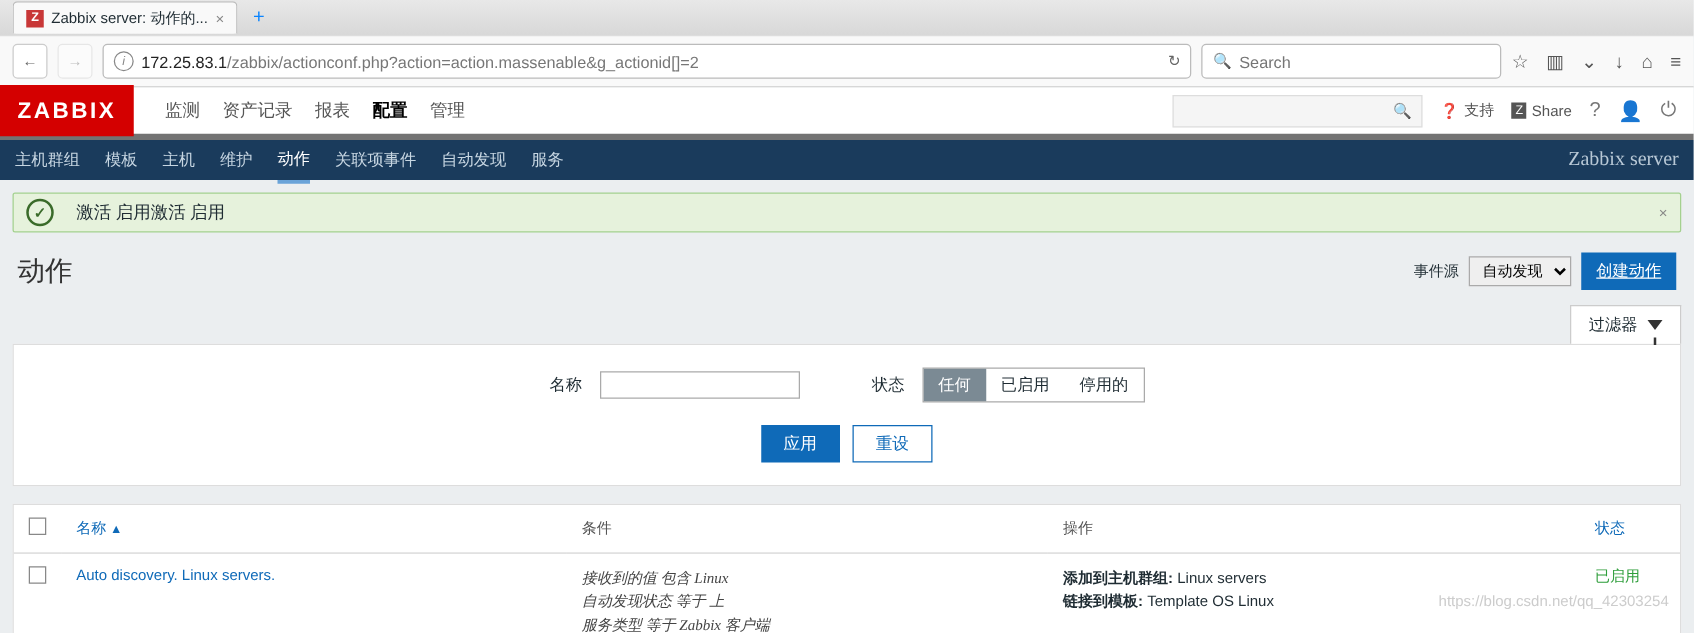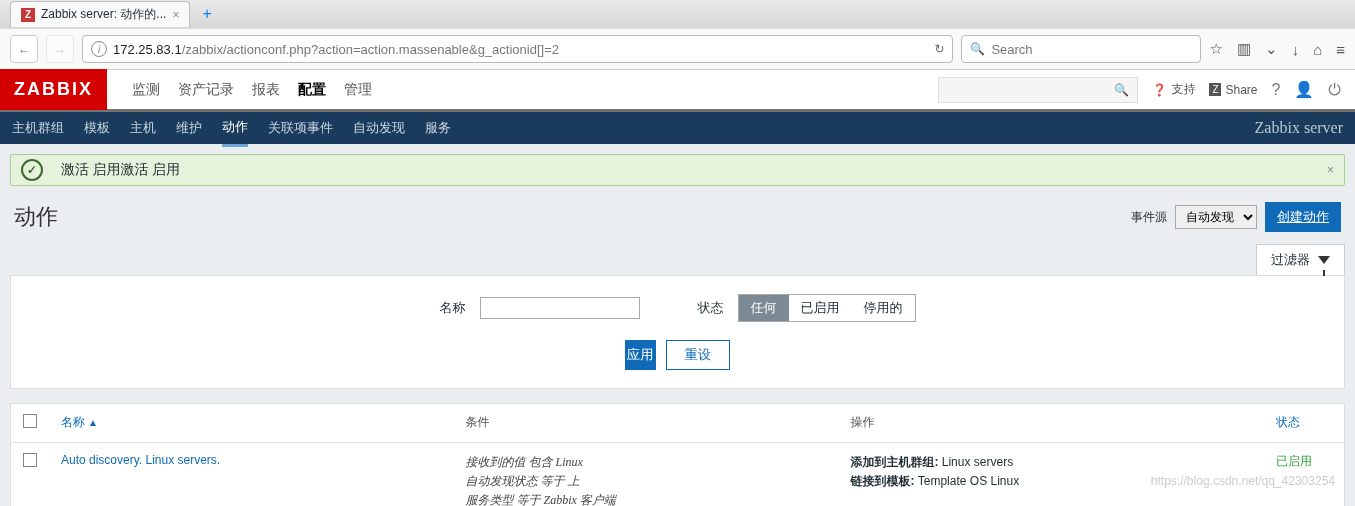--- a/index.html
+++ b/index.html
@@ -16,21 +16,21 @@
 .url-bar { flex:1; display:flex; align-items:center; border:1px solid #bbb; border-radius:4px; height:28px; padding:0 8px; background:#fff; gap:6px; }
 .url-bar .info { width:16px; height:16px; border:1px solid #888; border-radius:50%; display:flex; align-items:center; justify-content:center; font-size:10px; color:#888; font-style:italic; }
 .url-text { flex:1; color:#777; font-size:13px; }
 .url-text .host { color:#222; }
 .reload { color:#666; cursor:pointer; }
 .search-bar { width:240px; display:flex; align-items:center; border:1px solid #bbb; border-radius:4px; height:28px; padding:0 8px; background:#fff; gap:6px; }
 .search-bar input { border:none; outline:none; flex:1; font-size:13px; color:#0369a1; }
 .toolbar-icons { display:flex; gap:14px; align-items:center; color:#555; }
 .toolbar-icons span { cursor:pointer; font-size:15px; }
 
-.zbx-header { background:#fff; display:flex; align-items:center; height:42px; border-bottom:3px solid #737373; }
+.zbx-header { background:#fff; display:flex; align-items:center; height:42px; border-bottom:5px solid #737373; }
 .zbx-logo { background:#d40000; color:#fff; font-weight:bold; font-size:18px; letter-spacing:2px; padding:10px 14px; font-family: Arial; }
 .zbx-menu { display:flex; gap:18px; margin-left:25px; font-size:14px; color:#555; }
 .zbx-menu span { cursor:pointer; font-family: "Kaiti","STKaiti",serif; }
 .zbx-menu span.active { color:#000; font-weight:bold; }
 .zbx-header-right { margin-left:auto; display:flex; align-items:center; gap:14px; padding-right:14px; }
 .zbx-search { border:1px solid #ddd; height:26px; width:200px; display:flex; align-items:center; justify-content:flex-end; padding:0 8px; color:#999; background:#f5f5f5; }
 .hdr-link { color:#555; font-size:12px; display:flex; align-items:center; gap:4px; cursor:pointer; }
 .hdr-icon { color:#777; font-size:16px; cursor:pointer; }
 
 .zbx-subnav { background:#1a3b5c; color:#c7d6e2; display:flex; align-items:center; height:32px; padding:0 12px; font-size:13px; gap:20px; font-family:"Kaiti","STKaiti",serif; }
@@ -54,21 +54,21 @@
 .funnel { display:inline-block; width:0; height:0; border-left:6px solid transparent; border-right:6px solid transparent; border-top:8px solid #333; position:relative; }
 .funnel::after { content:""; position:absolute; left:-1px; top:6px; width:2px; height:6px; background:#333; }
 
 .filter-box { background:#fff; margin:0 10px; padding:18px 0; border:1px solid #ddd; }
 .filter-row { display:flex; justify-content:center; align-items:center; gap:14px; font-family:"Kaiti","STKaiti",serif; font-size:13px; }
 .filter-row input[type=text] { border:1px solid #aaa; height:22px; width:160px; padding:0 4px; }
 .seg { display:flex; border:1px solid #aaa; }
 .seg span { padding:4px 12px; cursor:pointer; font-family:"Kaiti","STKaiti",serif; }
 .seg span.active { background:#7b8a94; color:#fff; }
 .filter-btns { display:flex; justify-content:center; gap:10px; margin-top:18px; }
-.btn-apply { background:#0f6ab8; color:#fff; border:none; padding:5px 2px; font-family:"Kaiti","STKaiti",serif; cursor:pointer; }
+.btn-apply { background:#0f6ab8; color:#fff; border:none; padding:5px 18px; font-family:"Kaiti","STKaiti",serif; cursor:pointer; }
 .btn-reset { background:#fff; border:1px solid #0f6ab8; color:#0f6ab8; padding:5px 18px; font-family:"Kaiti","STKaiti",serif; cursor:pointer; }
 
 .tbl { background:#fff; margin:14px 10px 0; border:1px solid #ddd; }
 .tbl table { width:100%; border-collapse:collapse; }
 .tbl th, .tbl td { text-align:left; padding:10px 12px; vertical-align:top; font-size:12px; }
 .tbl thead th { color:#0f6ab8; font-weight:normal; border-bottom:1px solid #e0e0e0; font-family:"Kaiti","STKaiti",serif; }
 .tbl thead th.plain { color:#555; }
 .link { color:#0f6ab8; cursor:pointer; }
 .cond { font-family:"Kaiti","STKaiti",serif; font-style:italic; color:#444; line-height:1.6; }
 .op { line-height:1.6; }

